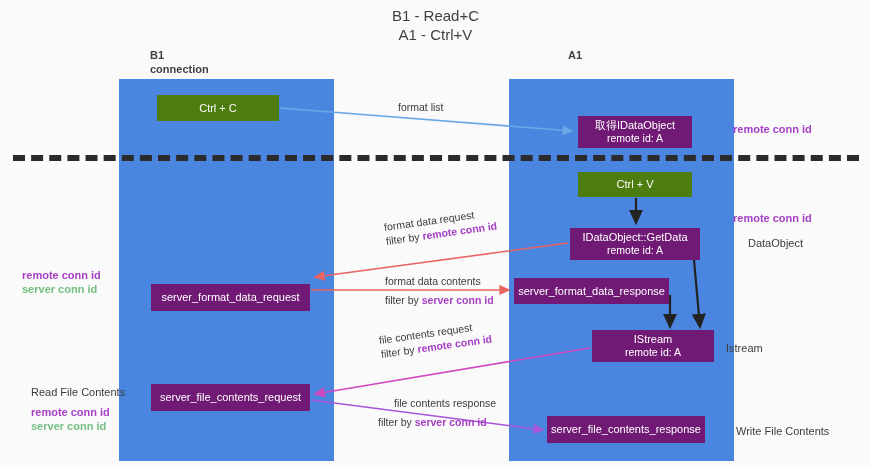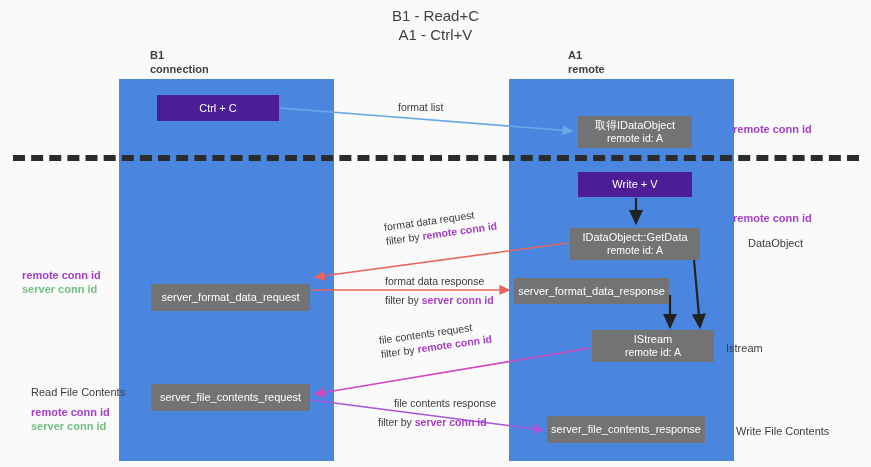--- a/index.html
+++ b/index.html
@@ -39,22 +39,22 @@
 
   
   .node{
     box-sizing:border-box;
     display:flex;flex-direction:column;
     align-items:center;justify-content:center;
     color:#ffffff;font-size:11px;line-height:13px;
     text-align:center;padding:3px 6px;
   }
   .node .l2{font-size:10.5px;}
-  .green{background:#4c1d95;}
-  .orange{background:#737373;}
+  .green{background:#4d7c0f;}
+  .orange{background:#701a75;}
 
   #n-ctrlc{left:157px;top:95px;width:122px;height:26px;}
   #n-getido{left:578px;top:116px;width:114px;height:32px;}
   #n-ctrlv{left:578px;top:172px;width:114px;height:25px;}
   #n-getdata{left:570px;top:228px;width:130px;height:32px;}
   #n-sfdreq{left:151px;top:284px;width:159px;height:27px;}
   #n-sfdres{left:514px;top:278px;width:155px;height:26px;}
   #n-istream{left:592px;top:330px;width:122px;height:32px;}
   #n-sfcreq{left:151px;top:384px;width:159px;height:27px;}
   #n-sfcres{left:547px;top:416px;width:158px;height:27px;}
@@ -96,21 +96,20 @@
     <div>B1 - Read+C</div>
     <div>A1 - Ctrl+V</div>
   </div>
 
   <div class="abs colhead" id="col-b1">
     <div>B1</div>
     <div>connection</div>
   </div>
   <div class="abs colhead" id="col-a1">
     <div>A1</div>
-    <div>remote</div>
   </div>
 
   <div class="abs lane" id="lane-b1"></div>
   <div class="abs lane" id="lane-a1"></div>
 
   <svg id="wires">
     <defs>
       <marker id="ah-blue" markerWidth="7" markerHeight="7" refX="6" refY="3.2" orient="auto">
         <path d="M0,0 L7,3.2 L0,6.4 z" fill="#6aa8e8"></path>
       </marker>
@@ -150,21 +149,21 @@
   <div class="abs node green" id="n-ctrlc">
     <div>Ctrl + C</div>
   </div>
 
   <div class="abs node orange" id="n-getido">
     <div>取得IDataObject</div>
     <div class="l2">remote id: A</div>
   </div>
 
   <div class="abs node green" id="n-ctrlv">
-    <div>Write + V</div>
+    <div>Ctrl + V</div>
   </div>
 
   <div class="abs node orange" id="n-getdata">
     <div>IDataObject::GetData</div>
     <div class="l2">remote id: A</div>
   </div>
 
   <div class="abs node orange" id="n-sfdreq">
     <div>server_format_data_request</div>
   </div>
@@ -191,21 +190,21 @@
   </div>
 
   <div class="abs elabel rot-up" id="el-fdreq">
     <div>format data request</div>
     <div>
       <span>filter by </span><span class="hl purple">remote conn id</span>
     </div>
   </div>
 
   <div class="abs elabel" id="el-fdres">
-    <div>format data response</div>
+    <div>format data contents</div>
     <div style="margin-top:5px;">
       <span>filter by </span><span class="hl purple">server conn id</span>
     </div>
   </div>
 
   <div class="abs elabel rot-up" id="el-fcreq">
     <div>file contents request</div>
     <div>
       <span>filter by </span><span class="hl purple">remote conn id</span>
     </div>

